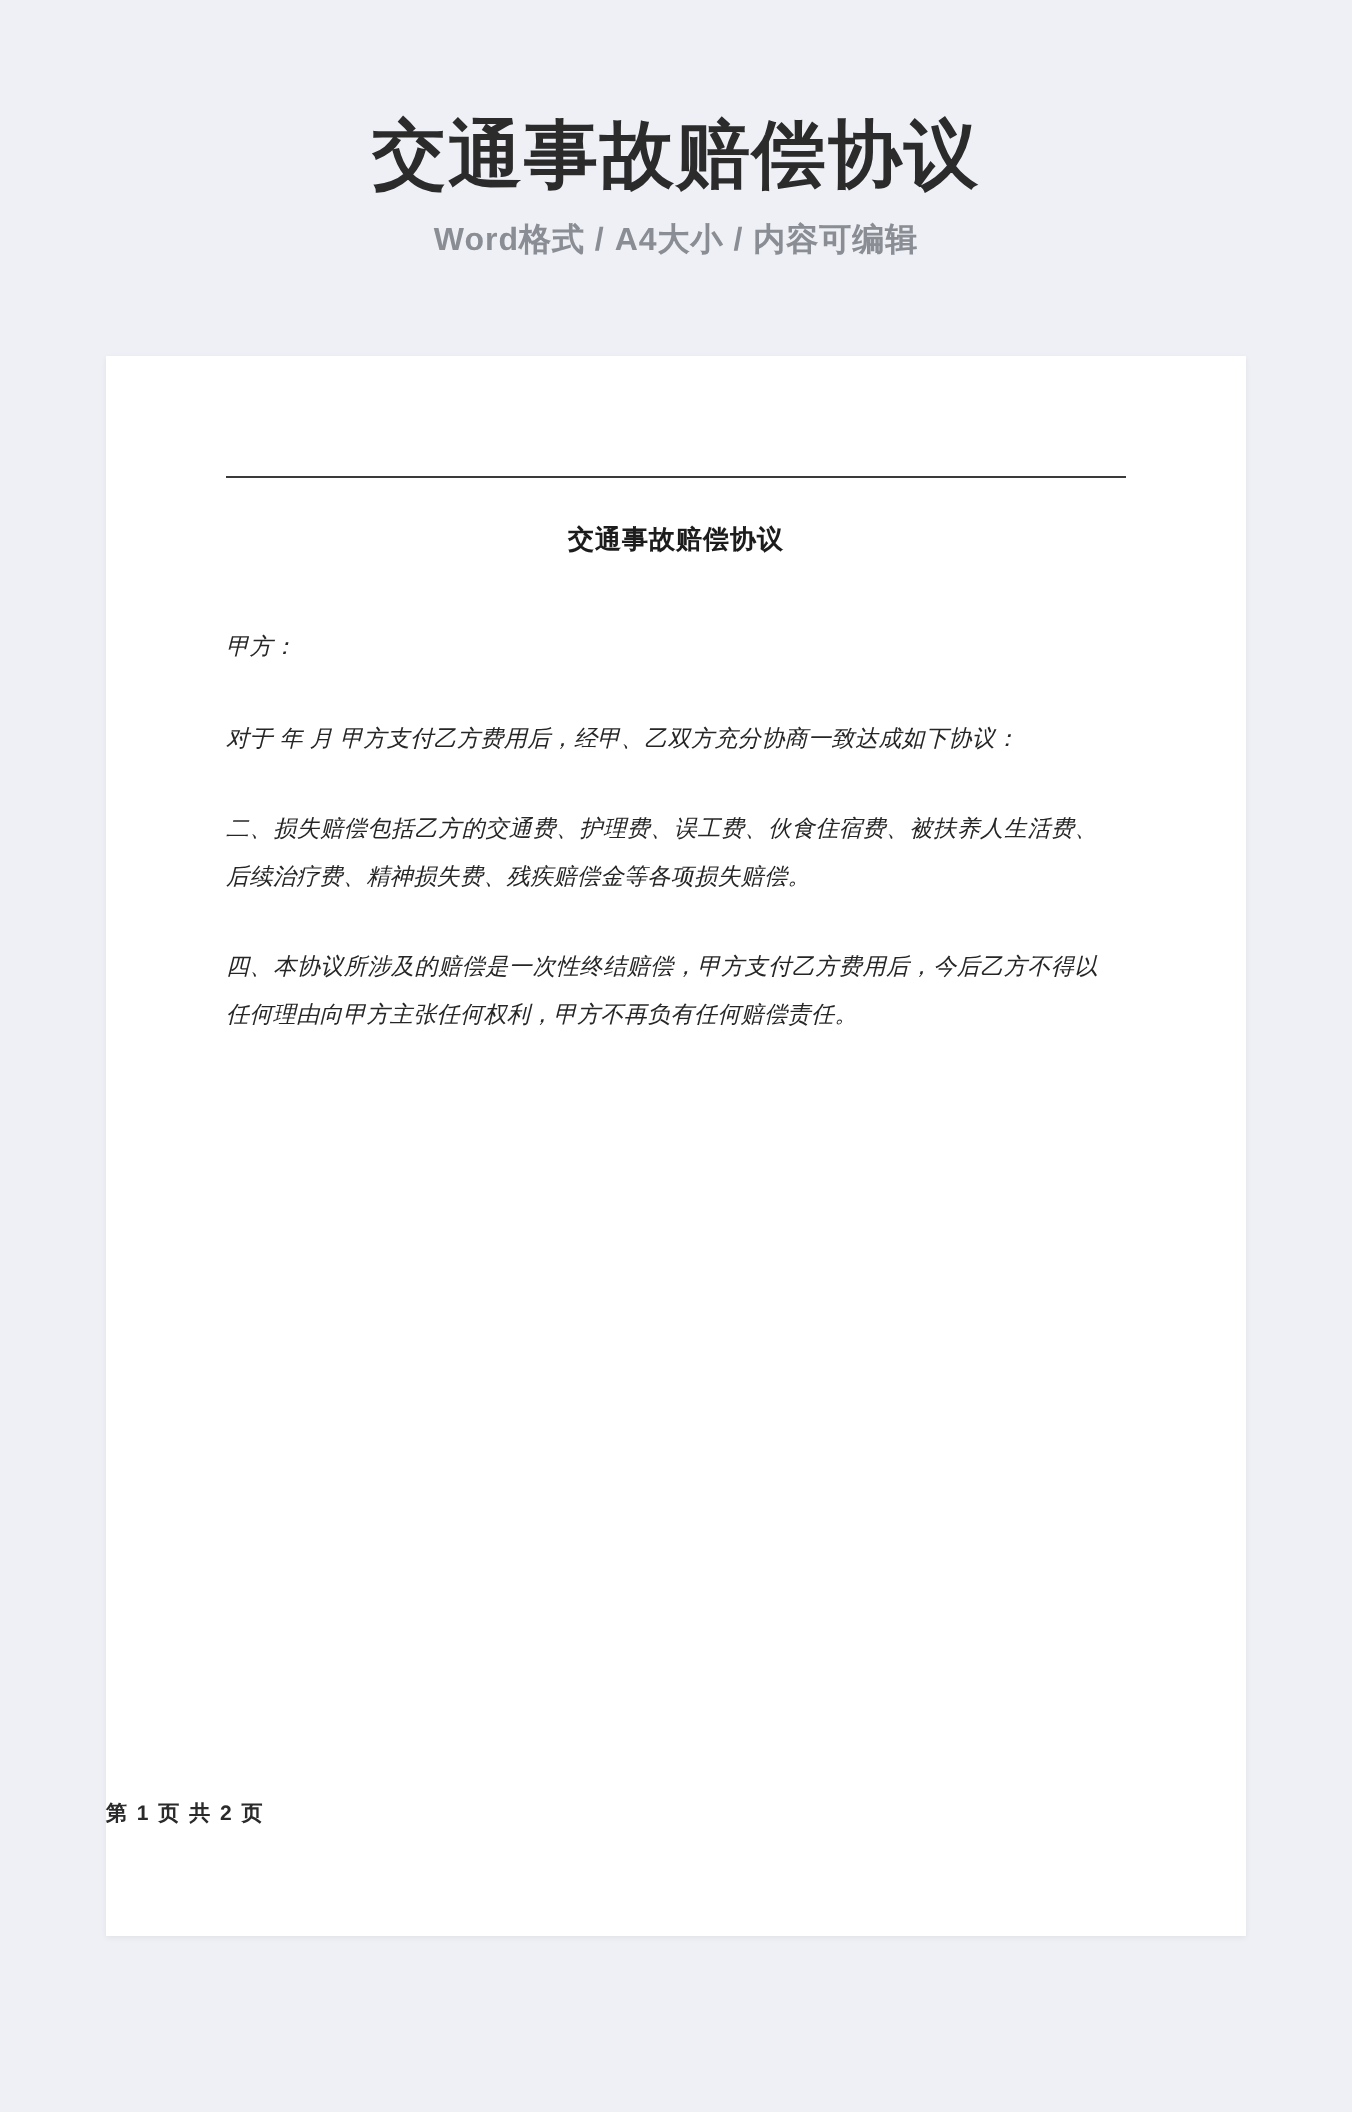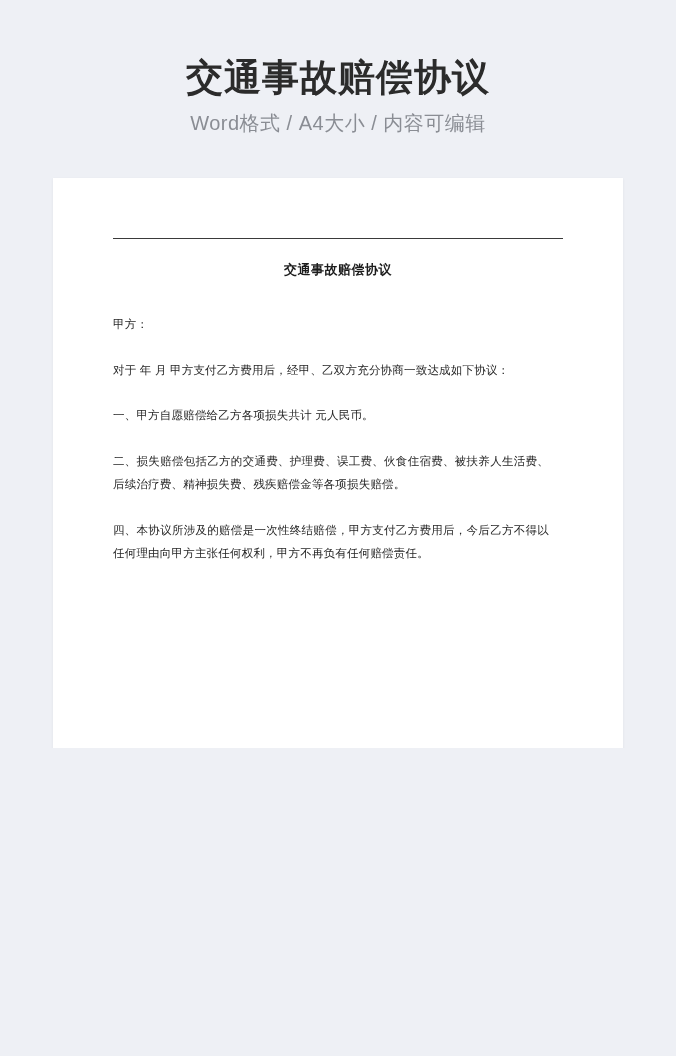--- a/index.html
+++ b/index.html
@@ -9,42 +9,42 @@
   }
   body {
     width: 676px;
     height: 1056px;
     background: #eef0f5;
     font-family: "Liberation Sans", sans-serif;
     -webkit-font-smoothing: antialiased;
   }
   .page-wrap {
     width: 676px;
-    height: 748px;
+    height: 1056px;
     position: relative;
     overflow: hidden;
   }
   
   .promo {
     padding-top: 56px;
     text-align: center;
   }
   .promo-title {
     font-size: 37px;
     font-weight: bold;
     color: #2b2b2b;
     letter-spacing: 1px;
     line-height: 1.2;
     margin: 0;
   }
   .promo-sub {
     margin-top: 10px;
-    font-size: 20px;
+    font-size: 16px;
     color: #8a8d94;
-    font-weight: normal;
+    font-weight: bold;
     letter-spacing: 0.5px;
   }
   
   .sheet {
     position: absolute;
     left: 53px;
     top: 178px;
     width: 570px;
     height: 790px;
     background: #ffffff;
@@ -68,20 +68,21 @@
     letter-spacing: 0.5px;
     margin-bottom: 34px;
   }
   .para {
     font-size: 11.5px;
     color: #262626;
     line-height: 2.05;
     margin: 0 14px 22px 0;
     text-align: justify;
     letter-spacing: 0.2px;
+    font-style: italic;
   }
   .footer {
     position: absolute;
     left: 0;
     right: 0;
     bottom: 54px;
     font-size: 10.5px;
     font-weight: bold;
     color: #2a2a2a;
     letter-spacing: 1px;
@@ -99,21 +100,20 @@
 
   <div class="sheet">
     <div class="sheet-inner">
 
       <div class="top-rule"></div>
 
       <div class="doc-title">交通事故赔偿协议</div>
 
       <p class="para">甲方：</p>
       <p class="para">对于 年 月 甲方支付乙方费用后，经甲、乙双方充分协商一致达成如下协议：</p>
-      <p class="para">一、甲方自愿赔偿给乙方各项损失共计 元人民币。</p>
       <p class="para">二、损失赔偿包括乙方的交通费、护理费、误工费、伙食住宿费、被扶养人生活费、后续治疗费、精神损失费、残疾赔偿金等各项损失赔偿。</p>
       <p class="para">四、本协议所涉及的赔偿是一次性终结赔偿，甲方支付乙方费用后，今后乙方不得以任何理由向甲方主张任何权利，甲方不再负有任何赔偿责任。</p>
 
       <div class="footer">第 1 页 共 2 页</div>
     </div>
   </div>
 
 </div>
 
 </body></html>

